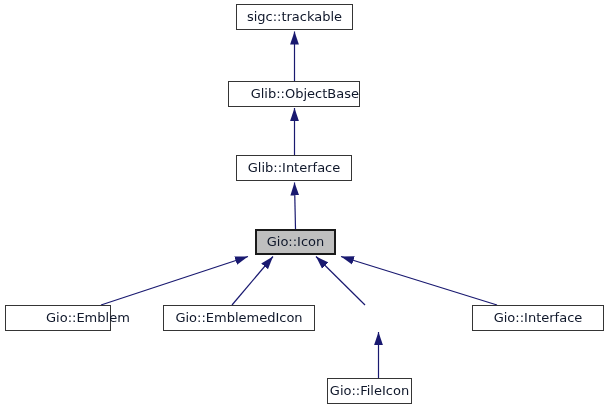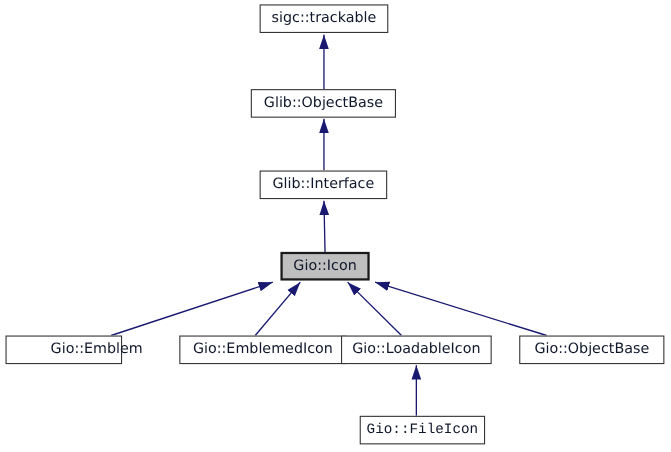--- a/index.html
+++ b/index.html
@@ -40,28 +40,28 @@
     white-space: nowrap;
     cursor: pointer;
   }
   .node.highlight {
     background: #bfbfbf;
     border: 2px solid #1a1a1a;
     line-height: 22px;
     cursor: default;
   }
   #n-trackable    { left: 236px; top: 4px;   width: 117px; }
-  #n-objectbase   { left: 228px; top: 81px;  width: 132px; }
+  #n-objectbase   { left: 228px; top: 81px;  width: 132px; text-align: right; }
   #n-interface    { left: 236px; top: 155px; width: 116px; }
   #n-icon         { left: 255px; top: 229px; width: 81px;  }
   #n-emblem       { left: 5px;   top: 305px; width: 106px; padding-left: 40px; }
   #n-emblemedicon { left: 135px; top: 305px; width: 152px; margin-left: 28px; }
   #n-loadableicon { left: 310px; top: 305px; width: 137px; }
   #n-themedicon   { left: 472px; top: 305px; width: 132px; }
-  #n-fileicon     { left: 327px; top: 378px; width: 114px; font-family: Liberation Mono, monospace; }
+  #n-fileicon     { left: 327px; top: 378px; width: 85px; }
 </style>
 </head>
 <body>
 
 <div id="canvas">
 
   <svg id="edge-layer" xmlns="http://www.w3.org/2000/svg" viewBox="0 0 610 411">
     <defs>
       <marker id="arrow" markerUnits="userSpaceOnUse" markerWidth="14" markerHeight="10" refX="13" refY="5" orient="auto">
         <path d="M0,0.6 L13,5 L0,9.4 Z" fill="#191970"></path>
@@ -82,19 +82,18 @@
   <div id="n-objectbase" class="node">Glib::ObjectBase</div>
 
   <div id="n-icon" class="node highlight">Gio::Icon</div>
 
   <div id="n-interface" class="node">Glib::Interface</div>
 
   <div id="n-emblem" class="node">Gio::Emblem</div>
 
   <div id="n-emblemedicon" class="node">Gio::EmblemedIcon</div>
 
-  <div id="n-loadableicon" class="node">Gio::LoadableIcon</div>
 
-  <div id="n-themedicon" class="node">Gio::ObjectBase</div>
+  <div id="n-themedicon" class="node">Gio::Interface</div>
 
   <div id="n-fileicon" class="node">Gio::FileIcon</div>
 
 </div>
 
 </body></html>

